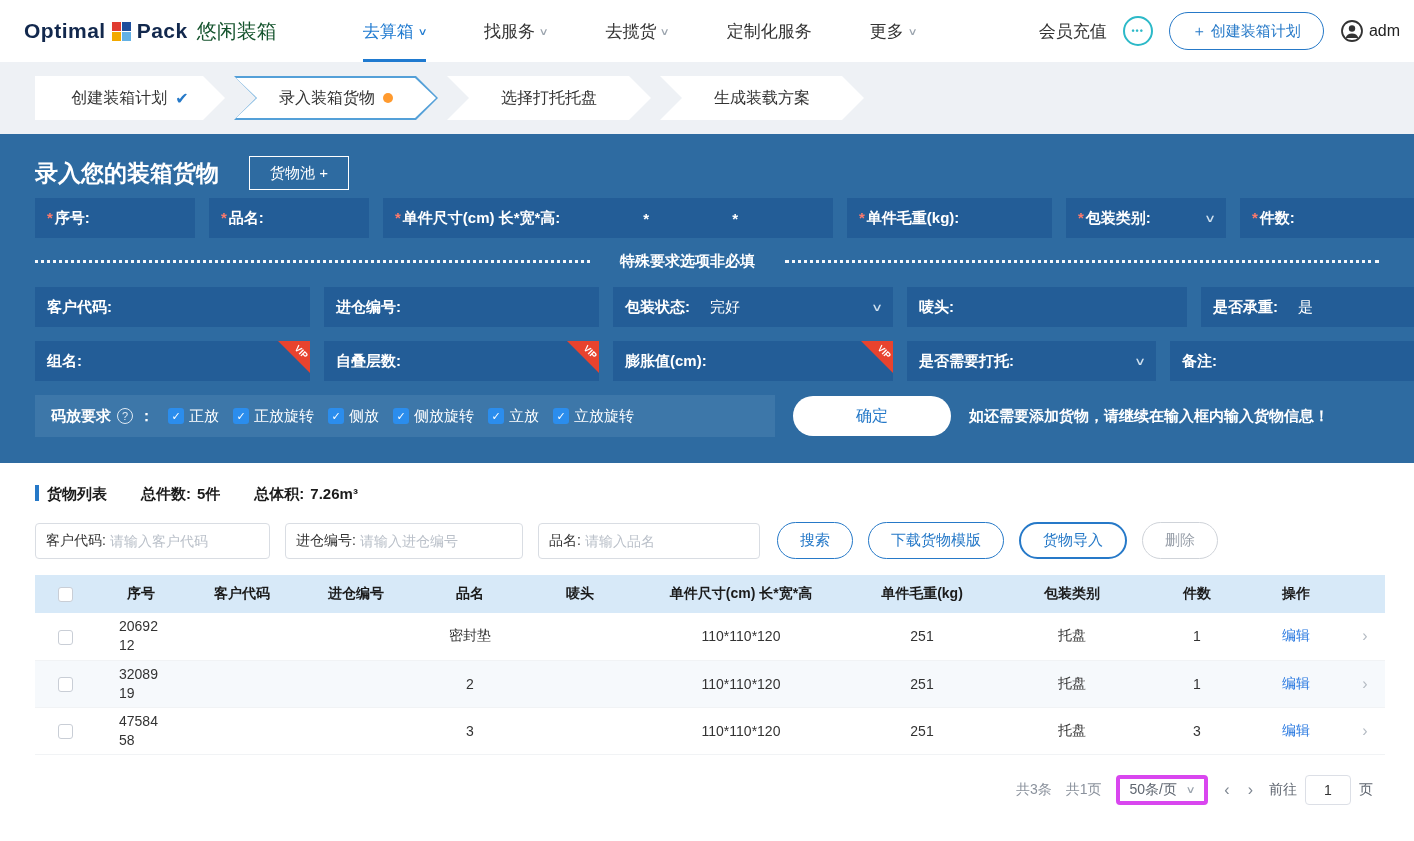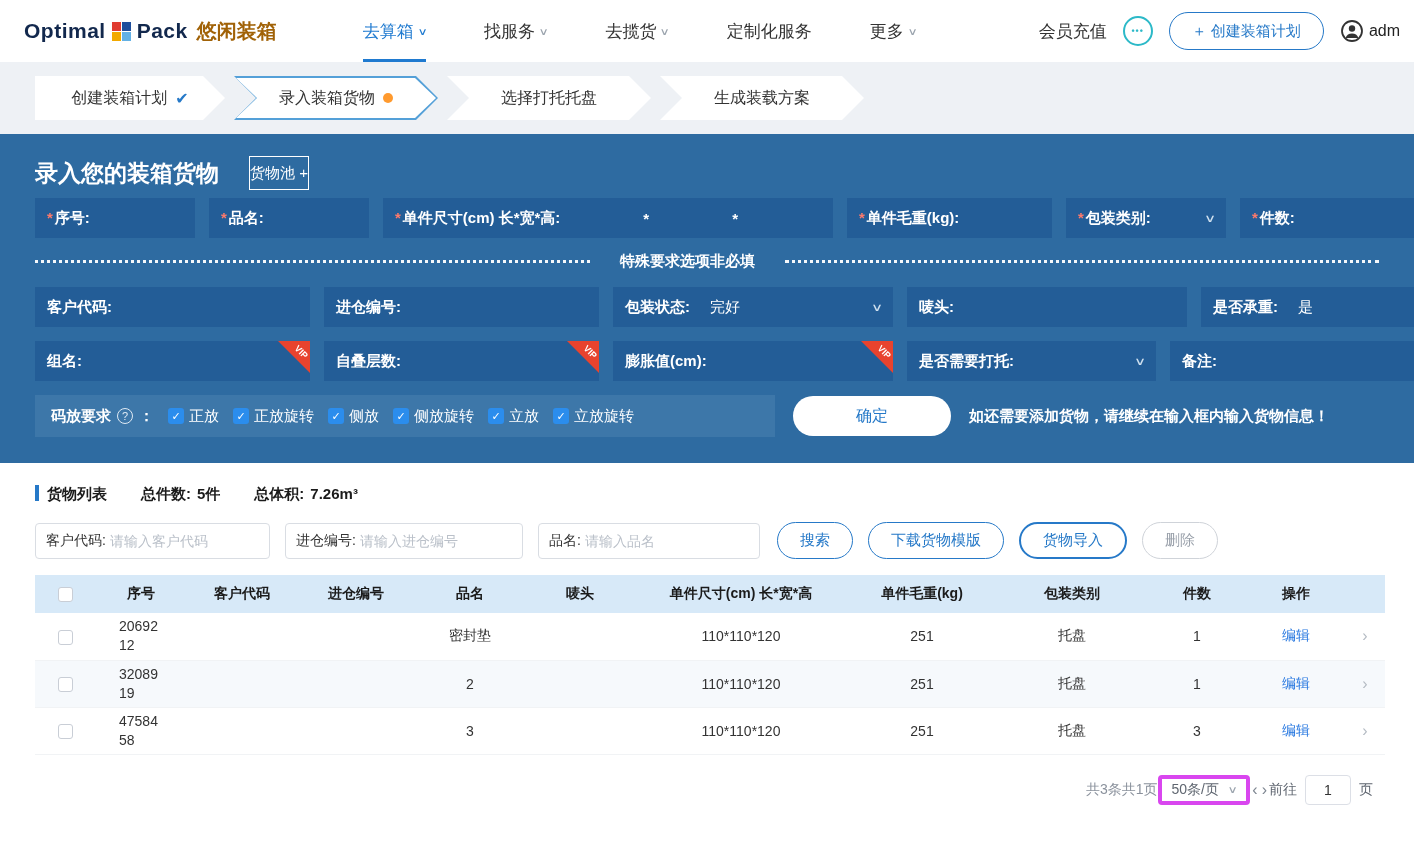--- a/index.html
+++ b/index.html
@@ -10,21 +10,21 @@
   input { font-family:inherit; }
 
   
   .topnav { height:62px; display:flex; align-items:center; padding:0 14px 0 24px; background:#fff; }
   .logo { display:flex; align-items:center; gap:5px; flex:none; }
   .logo-en { font-size:21px; font-weight:800; color:#12284d; letter-spacing:.5px; }
   .logo-grid { display:grid; grid-template-columns:9px 9px; grid-auto-rows:9px; gap:1px; margin:0 1px; }
   .logo-grid i { display:block; }
   .logo-grid .c1{background:#e03c31;} .logo-grid .c2{background:#1f4e9c;}
   .logo-grid .c3{background:#f2a900;} .logo-grid .c4{background:#63b1e5;}
-  .logo-cn { font-size:20px; font-weight:700; color:#a16207; margin-left:4px; }
+  .logo-cn { font-size:20px; font-weight:400; color:#14532d; margin-left:4px; }
   .mainnav { display:flex; gap:58px; margin-left:86px; font-size:17px; height:62px; }
   .nav-item { display:flex; align-items:center; gap:5px; color:#333; border-bottom:3px solid transparent; padding-top:3px; }
   .nav-item.active { color:#1f7ad0; border-bottom-color:#1f7ad0; }
   .chev { font-size:10px; color:#9aa3ad; transform:scaleX(1.4); }
   .nav-item.active .chev { color:#1f7ad0; }
   .nav-right { margin-left:auto; display:flex; align-items:center; gap:16px; }
   .recharge { font-size:17px; color:#333; }
   .chat-icon { width:30px; height:30px; border-radius:50%; border:2px solid #2cb9c8; color:#2cb9c8; display:inline-flex; align-items:center; justify-content:center; font-size:9px; font-weight:bold; letter-spacing:1px; }
   .create-btn { border:1px solid #2679c8; color:#2679c8; background:#fff; border-radius:19px; height:38px; padding:0 22px; font-size:15px; }
   .user { display:flex; align-items:center; gap:5px; font-size:16px; color:#222; white-space:nowrap; }
@@ -39,21 +39,21 @@
   .step.active { background:#54a0d8; }
   .step.active .step-inner { position:absolute; inset:2px; background:#fff; display:flex; align-items:center; justify-content:center; gap:8px;
           clip-path:polygon(0 0, calc(100% - 21px) 0, 100% 50%, calc(100% - 21px) 100%, 0 100%, 21px 50%); }
   .done-check { color:#2679c8; font-size:16px; font-weight:bold; }
   .orange-dot { width:10px; height:10px; border-radius:50%; background:#ff9a2e; display:inline-block; }
 
   
   .panel { background:#2e6ba1; padding:22px 35px 26px; color:#fff; }
   .panel-head { display:flex; align-items:center; gap:30px; margin-bottom:8px; }
   .panel-title { font-size:23px; font-weight:bold; }
-  .pool-btn { background:transparent; border:1px solid #fff; color:#fff; font-size:15px; height:34px; padding:0 0; }
+  .pool-btn { background:transparent; border:1px solid #fff; color:#fff; font-size:15px; height:34px; padding:0 20px; }
   .frow { display:flex; gap:14px; margin-bottom:14px; }
   .ffield { position:relative; background:#235d97; height:40px; display:flex; align-items:center; padding:0 12px; font-size:15px; flex:none; overflow:hidden; }
   .ffield .flabel { font-weight:bold; white-space:nowrap; }
   .req { color:#ff7a6b; margin-right:2px; font-weight:bold; }
   .ffield input { background:transparent; border:none; outline:none; color:#fff; flex:1; min-width:0; font-size:15px; padding:0 6px; }
   .chev-w { color:#cfe0ef; font-size:11px; margin-left:auto; transform:scaleX(1.5); }
   .sep { font-weight:bold; color:#fff; }
   .divider { display:flex; align-items:center; margin:4px 0 16px; }
   .dline { border-top:3px dotted rgba(255,255,255,.95); height:0; }
   .dl-left { width:555px; flex:none; }
@@ -89,21 +89,21 @@
   .gap1 { margin-left:2px; }
   table { width:100%; border-collapse:collapse; font-size:14px; table-layout:fixed; }
   thead th { background:#d7e9f8; height:38px; font-weight:bold; color:#1b1b1b; text-align:center; }
   tbody td { height:47px; text-align:center; color:#333; }
   tbody tr { border-bottom:1px solid #f1f3f5; }
   tbody tr.zebra { background:#f6f9fc; }
   .box { width:15px; height:15px; border:1px solid #c9ced6; border-radius:3px; display:inline-block; background:#fff; vertical-align:middle; }
   .seq { display:inline-block; max-width:44px; word-break:break-all; text-align:left; line-height:19px; }
   .edit-link { color:#2878e0; }
   .row-chev { color:#b5bcc4; font-size:16px; }
-  .pagination { display:flex; justify-content:flex-end; align-items:center; color:#8a919c; font-size:14px; margin-top:20px; padding-right:6px; }
+  .pagination { display:flex; justify-content:flex-end; align-items:center; gap:14px; color:#8a919c; font-size:14px; margin-top:20px; padding-right:6px; }
   .psel { border:4px solid #d946ef; border-radius:4px; height:30px; padding:0 10px; display:inline-flex; align-items:center; gap:10px; color:#5f6670; background:#fff; }
   .psel .chev { color:#9aa3ad; }
   .pg-arrow { color:#7f8792; font-size:16px; padding:0 2px; }
   .goto { display:flex; align-items:center; gap:8px; color:#5f6670; }
   .goto input { width:46px; height:30px; border:1px solid #dcdfe6; border-radius:4px; text-align:center; font-size:14px; color:#333; outline:none; }
 </style>
 </head>
 <body>
 
 <header class="topnav">

